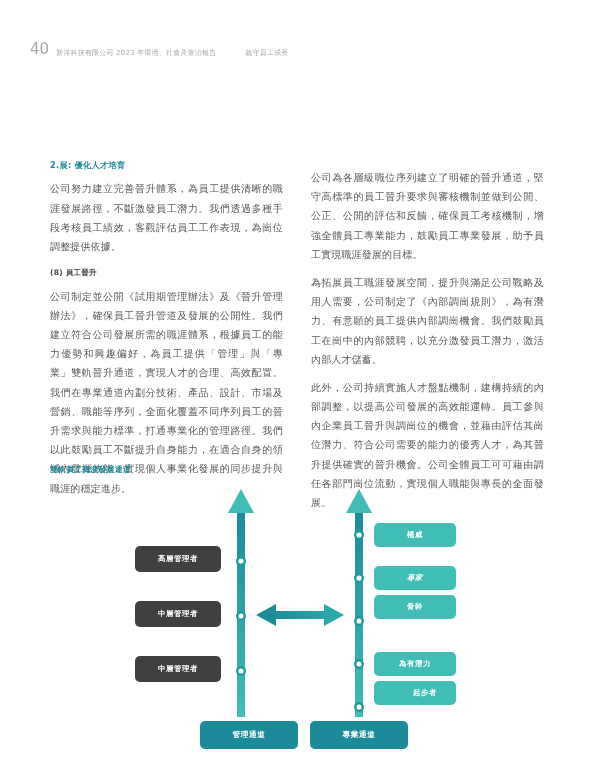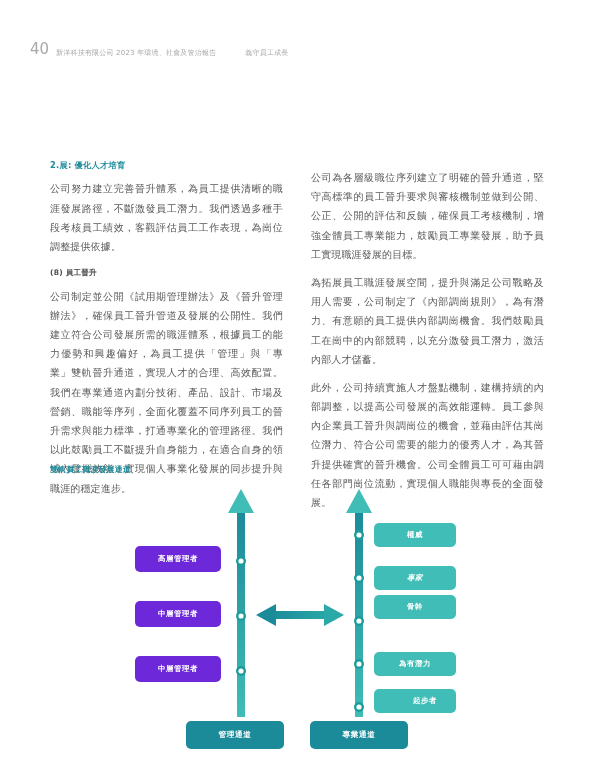--- a/index.html
+++ b/index.html
@@ -124,21 +124,21 @@
     font-size: 7.4px;
     font-weight: bold;
     letter-spacing: 0.6px;
     border-radius: 5px;
     box-sizing: border-box;
   }
   .pill-left {
     width: 86px;
     height: 26px;
     left: 89px;
-    background: #6d28d9;
+    background: #404040;
   }
   .pill-right {
     width: 82px;
     height: 24px;
     left: 328px;
     background: #3fbdb6;
   }
   .pill-channel {
     width: 98px;
     height: 28px;
@@ -150,23 +150,23 @@
   
   .lp1 { top: 65px; }
   .lp2 { top: 120px; }
   .lp3 { top: 175px; }
 
   
   .rp1 { top: 42px; }
   .rp2 { top: 85px; font-style: italic; }
   .rp3 { top: 114px; text-align: center; }
   .rp4 { top: 171px; }
-  .rp5 { top: 208px; padding-left: 20px; }
-
-  .ch-left  { left: 140px; }
+  .rp5 { top: 200px; padding-left: 20px; }
+
+  .ch-left  { left: 154px; }
   .ch-right { left: 264px; }
 </style>
 </head>
 <body>
 
 <div class="page-header">
   <span class="page-number">40</span>
   <span class="header-title">新洋科技有限公司 2023 年環境、社會及管治報告</span>
   <span class="header-section">義守員工成長</span>
 </div>

